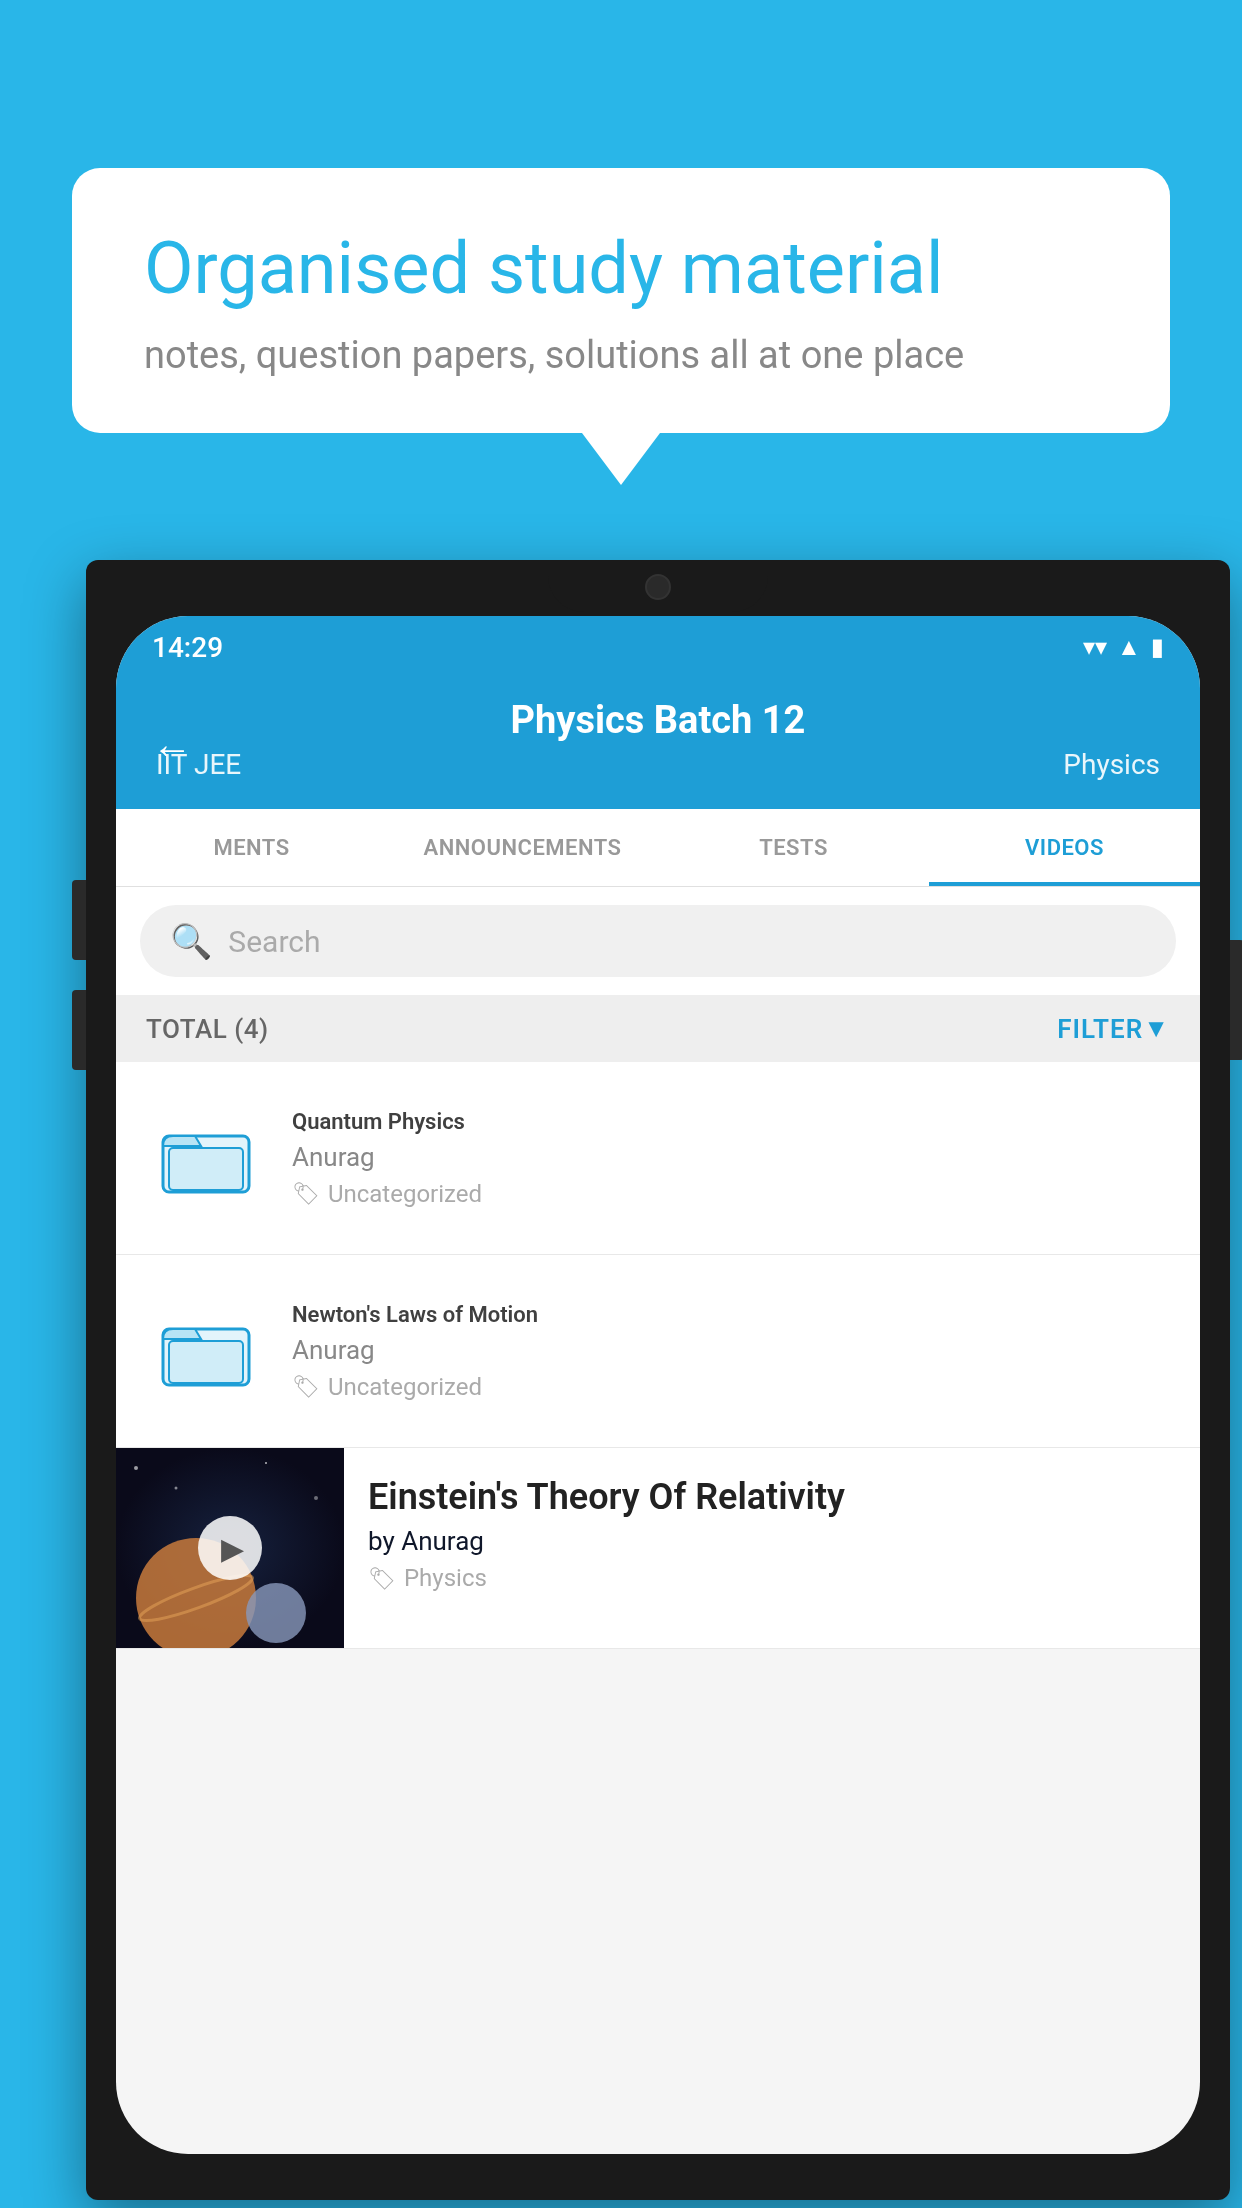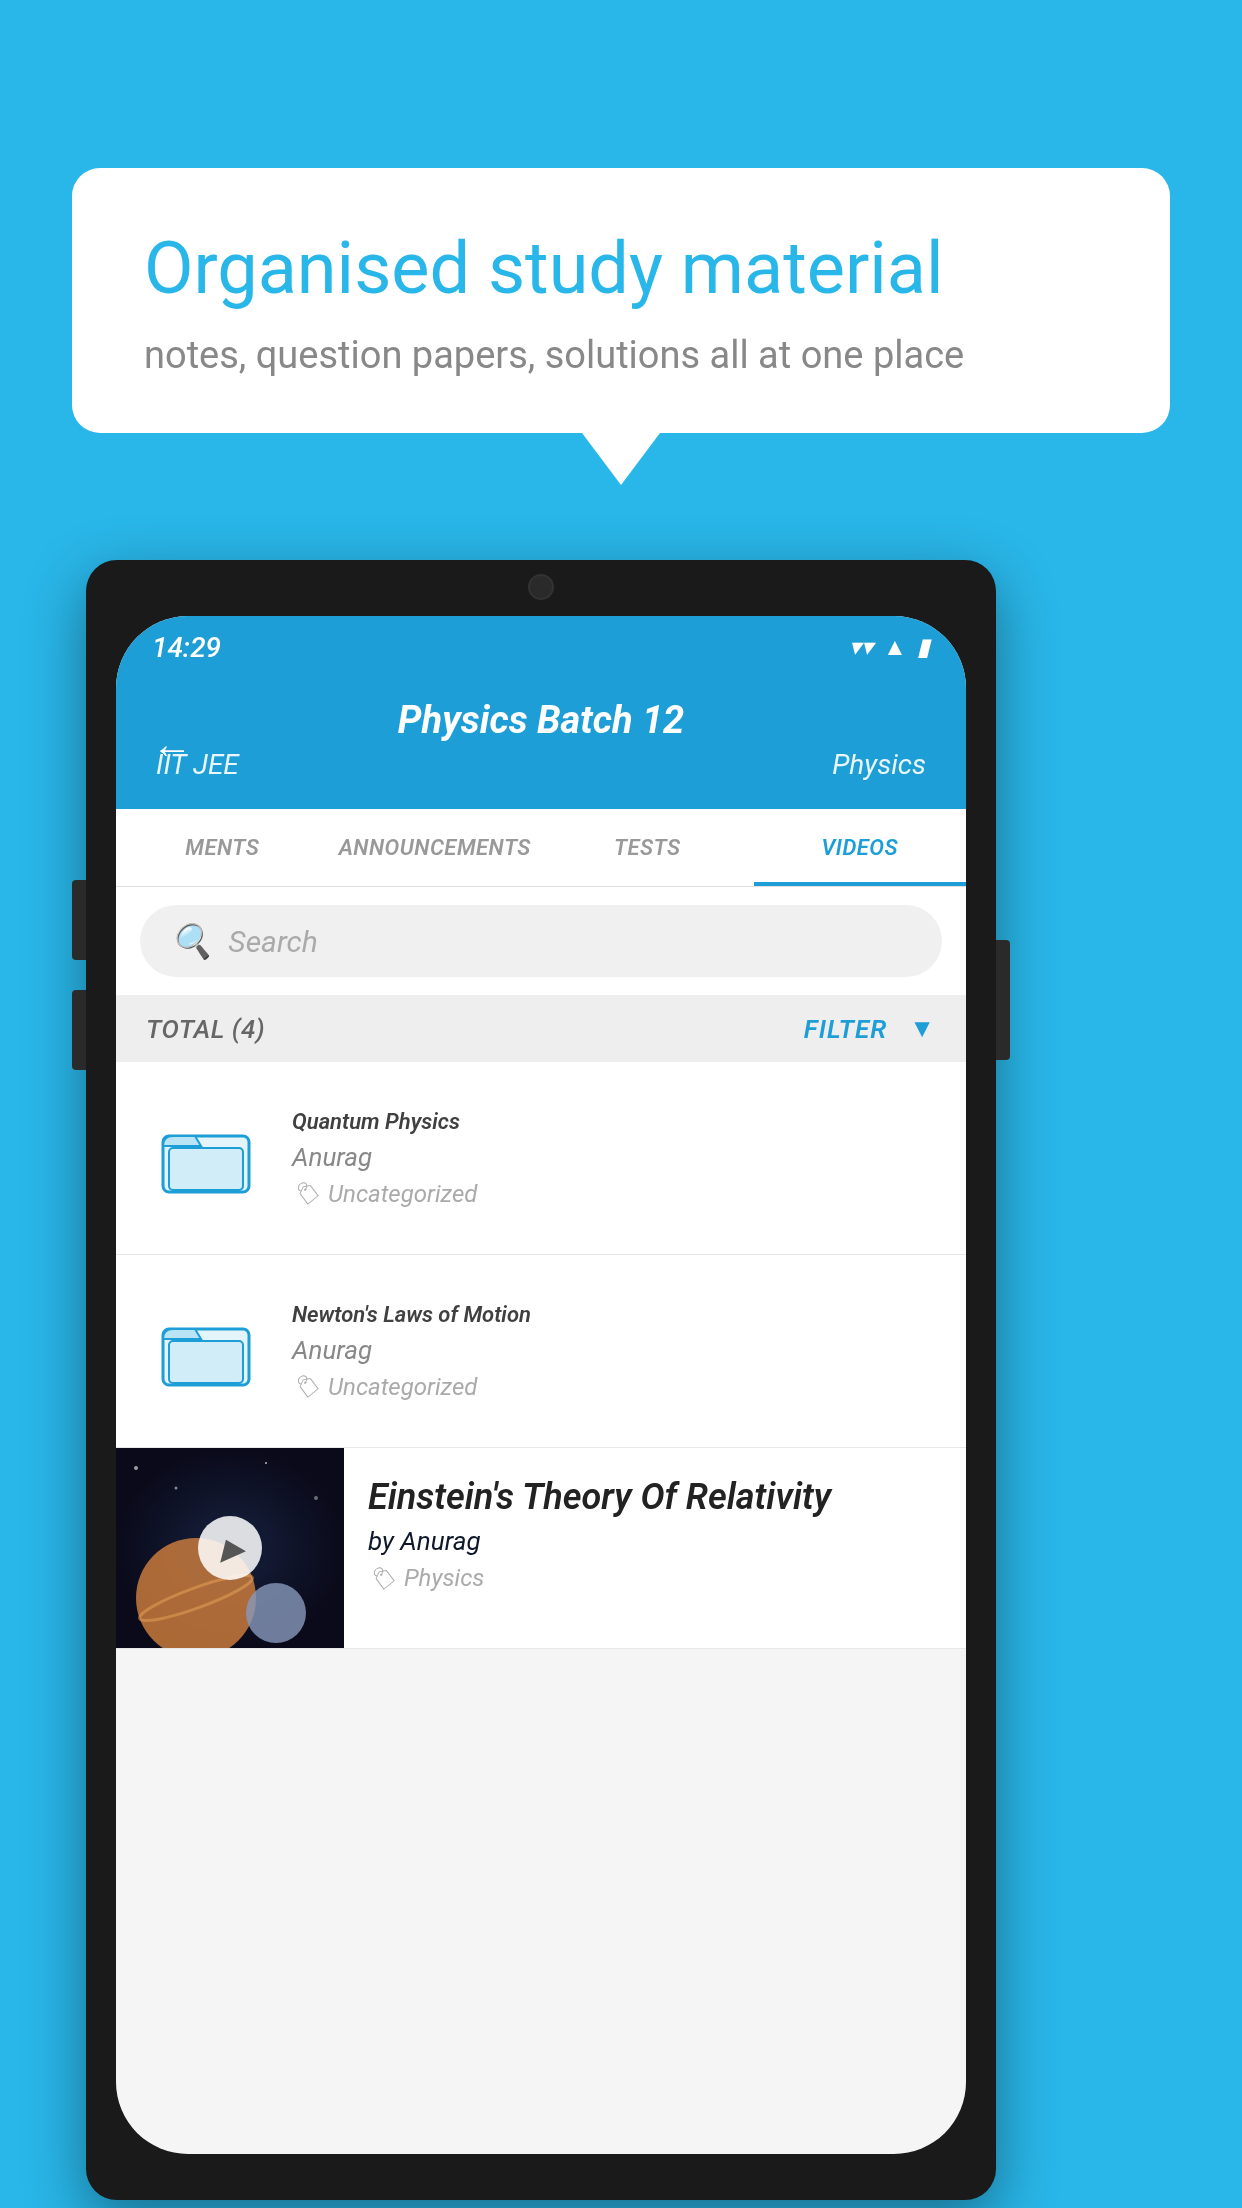--- a/index.html
+++ b/index.html
@@ -49,26 +49,25 @@
       font-size: 38px;
       color: #888888;
       font-weight: 400;
     }
 
     
     .phone-frame {
       position: absolute;
       top: 560px;
       left: 86px;
-      width: 910px;
+      width: 1144px;
       height: 1640px;
       background: #1a1a1a;
-      border-radius: 31px;
+      border-radius: 12px;
       box-shadow: 0 20px 60px rgba(0,0,0,0.4);
-      font-style: italic;
     }
 
     
     .phone-notch {
       position: absolute;
       top: 0;
       left: 50%;
       transform: translateX(-50%);
       width: 220px;
       height: 52px;
@@ -236,21 +235,21 @@
     .total-count {
       font-size: 26px;
       color: #666666;
       font-weight: 500;
       letter-spacing: 0.5px;
     }
 
     .filter-btn {
       display: flex;
       align-items: center;
-      gap: 22px;
+      gap: 0;
       color: #1e9ed6;
       font-size: 26px;
       font-weight: 600;
       cursor: pointer;
       letter-spacing: 1px;
     }
 
     .filter-icon {
       color: #1e9ed6;
       font-size: 26px;

